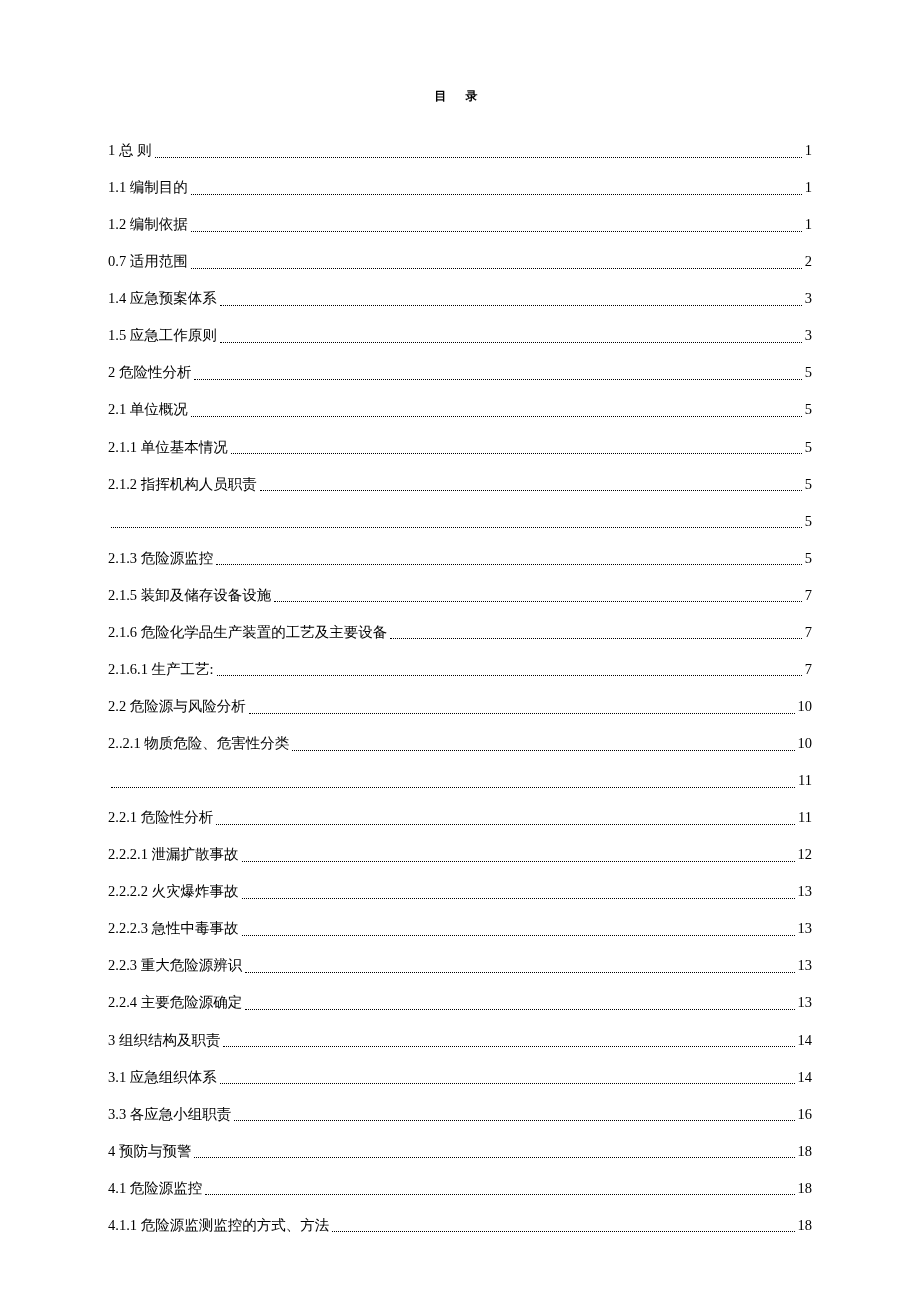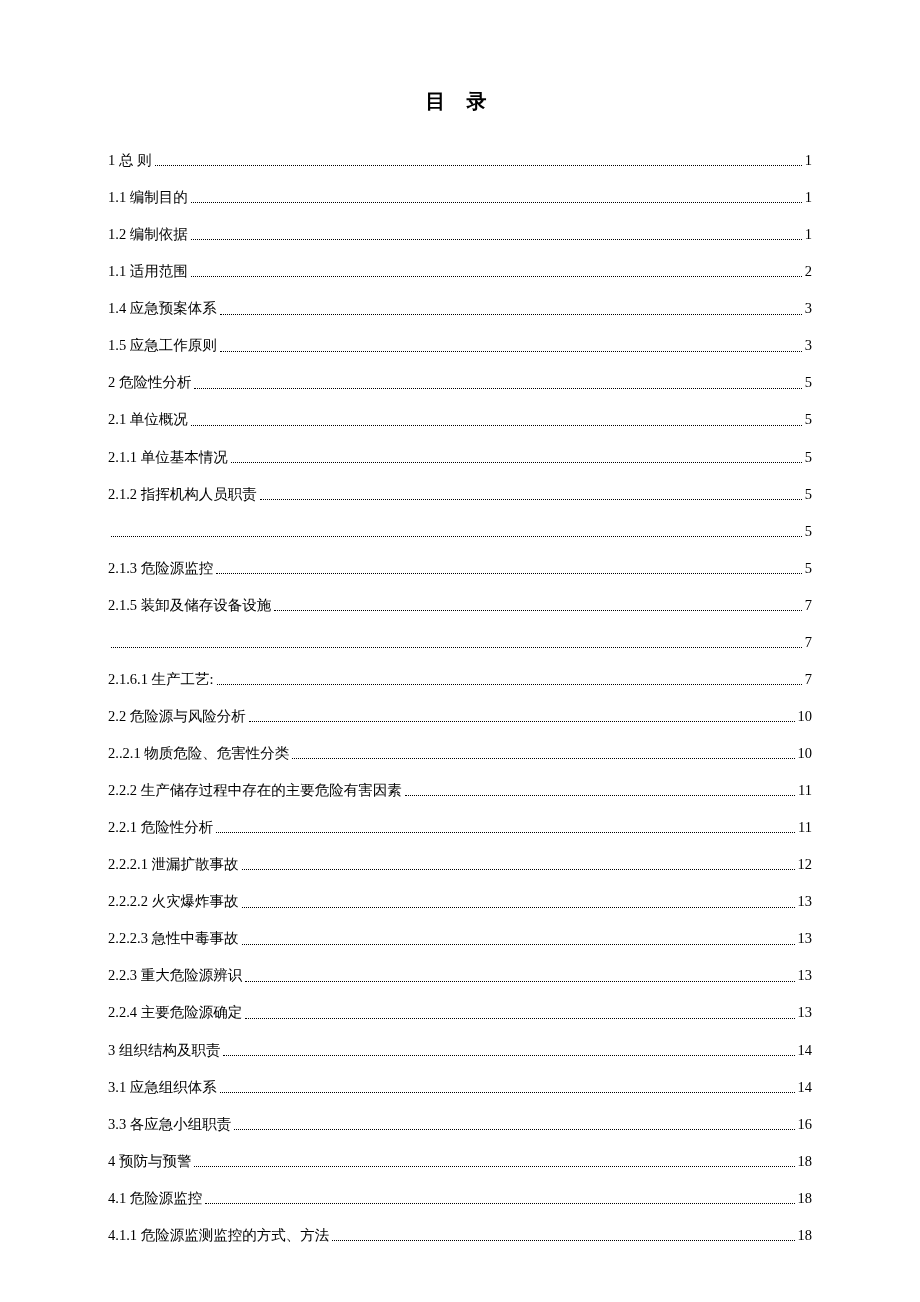--- a/index.html
+++ b/index.html
@@ -15,32 +15,32 @@
     }
     .page {
       width: 920px;
       padding: 88px 108px 40px 108px;
       box-sizing: border-box;
       position: relative;
     }
     .doc-title {
       text-align: center;
       font-weight: bold;
-      font-size: 20px;
+      font-size: 12px;
       letter-spacing: 8px;
       margin-bottom: 36px;
     }
     .toc-list {
       list-style: none;
       margin: 0;
       padding: 0;
     }
     .toc-item {
       display: flex;
-      align-items: center;
+      align-items: flex-end;
       margin-bottom: 17.5px;
       line-height: 1.35;
       white-space: nowrap;
     }
     .toc-label {
       flex: 0 0 auto;
     }
     .toc-dots {
       flex: 1 1 auto;
       border-bottom: 1px dotted #000;
@@ -69,21 +69,21 @@
         <span class="toc-label">1.1 编制目的</span>
         <span class="toc-dots"></span>
         <span class="toc-page">1</span>
       </li>
       <li class="toc-item">
         <span class="toc-label">1.2 编制依据</span>
         <span class="toc-dots"></span>
         <span class="toc-page">1</span>
       </li>
       <li class="toc-item">
-        <span class="toc-label">1.1 适用范围</span>
+        <span class="toc-label">0.7 适用范围</span>
         <span class="toc-dots"></span>
         <span class="toc-page">2</span>
       </li>
       <li class="toc-item">
         <span class="toc-label">1.4 应急预案体系</span>
         <span class="toc-dots"></span>
         <span class="toc-page">3</span>
       </li>
       <li class="toc-item">
         <span class="toc-label">1.5 应急工作原则</span>
@@ -118,40 +118,40 @@
         <span class="toc-label">2.1.3 危险源监控</span>
         <span class="toc-dots"></span>
         <span class="toc-page">5</span>
       </li>
       <li class="toc-item">
         <span class="toc-label">2.1.5 装卸及储存设备设施</span>
         <span class="toc-dots"></span>
         <span class="toc-page">7</span>
       </li>
       <li class="toc-item">
+        <span class="toc-label">2.1.6 危险化学品生产装置的工艺及主要设备</span>
         <span class="toc-dots"></span>
         <span class="toc-page">7</span>
       </li>
       <li class="toc-item">
         <span class="toc-label">2.1.6.1 生产工艺:</span>
         <span class="toc-dots"></span>
         <span class="toc-page">7</span>
       </li>
       <li class="toc-item">
         <span class="toc-label">2.2 危险源与风险分析</span>
         <span class="toc-dots"></span>
         <span class="toc-page">10</span>
       </li>
       <li class="toc-item">
         <span class="toc-label">2..2.1 物质危险、危害性分类</span>
         <span class="toc-dots"></span>
         <span class="toc-page">10</span>
       </li>
       <li class="toc-item">
-        <span class="toc-label">2.2.2 生产储存过程中存在的主要危险有害因素</span>
         <span class="toc-dots"></span>
         <span class="toc-page">11</span>
       </li>
       <li class="toc-item">
         <span class="toc-label">2.2.1 危险性分析</span>
         <span class="toc-dots"></span>
         <span class="toc-page">11</span>
       </li>
       <li class="toc-item">
         <span class="toc-label">2.2.2.1 泄漏扩散事故</span>

